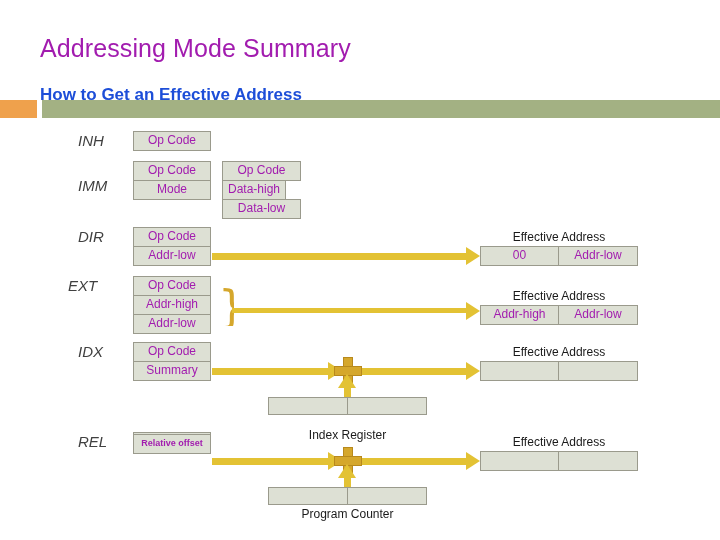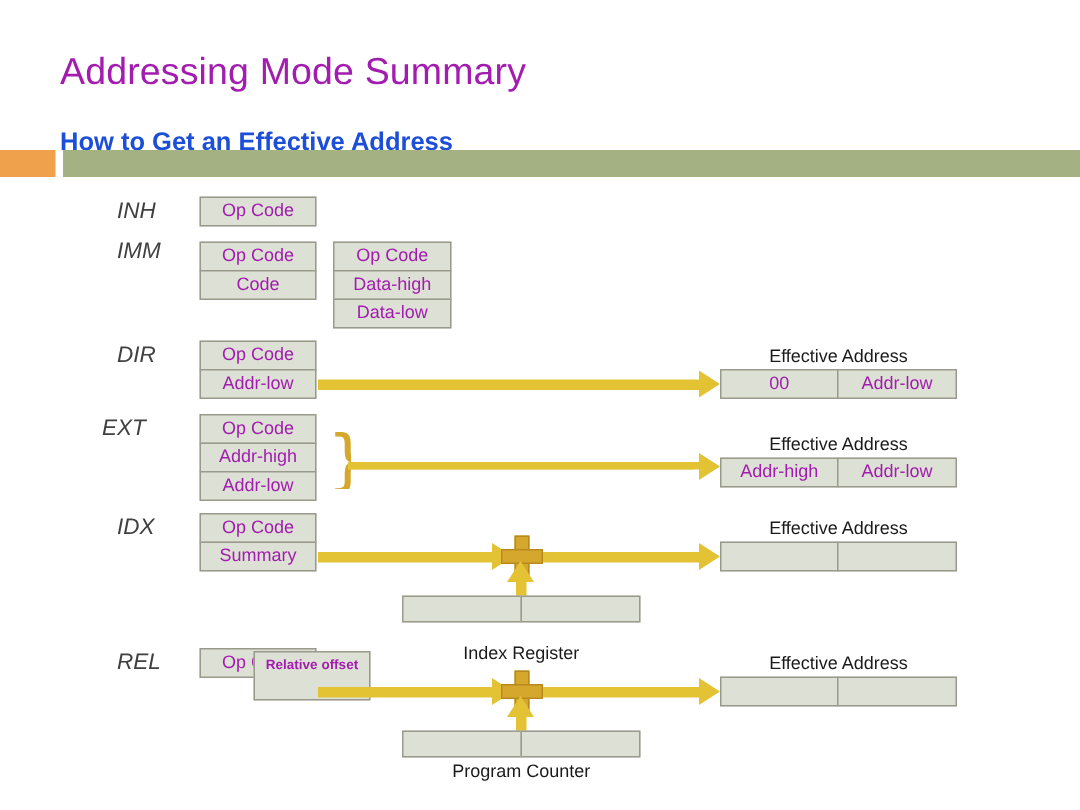--- a/index.html
+++ b/index.html
@@ -164,25 +164,25 @@
 
 <div class="slide-title">Addressing Mode Summary</div>
 <div class="slide-subtitle">How to Get an Effective Address</div>
 
 <div class="banner-green"></div>
 <div class="banner-orange"></div>
 
 <div class="mode-label" style="left:78px; top:133px;">INH</div>
 <div class="cell" style="left:133px; top:131px; width:78px; height:20px;">Op Code</div>
 
-<div class="mode-label" style="left:78px; top:160px;">IMM</div>
+<div class="mode-label" style="left:78px; top:178px;">IMM</div>
 <div class="cell" style="left:133px; top:161px; width:78px; height:20px;">Op Code</div>
-<div class="cell" style="left:133px; top:180px; width:78px; height:20px;">Code</div>
+<div class="cell" style="left:133px; top:180px; width:78px; height:20px;">Mode</div>
 <div class="cell" style="left:222px; top:161px; width:79px; height:20px;">Op Code</div>
-<div class="cell" style="left:222px; top:180px; width:79px; height:20px;">Data-high</div>
+<div class="cell" style="left:222px; top:180px; width:64px; height:20px;">Data-high</div>
 <div class="cell" style="left:222px; top:199px; width:79px; height:20px;">Data-low</div>
 
 <div class="mode-label" style="left:78px; top:229px;">DIR</div>
 <div class="cell" style="left:133px; top:227px; width:78px; height:20px;">Op Code</div>
 <div class="cell" style="left:133px; top:246px; width:78px; height:20px;">Addr-low</div>
 <div class="arrow-h" style="left:212px; top:253px; width:256px;"></div>
 <div class="arrow-head-r" style="left:466px; top:247px;"></div>
 <div class="caption" style="left:480px; top:229px; width:158px;">Effective Address</div>
 <div class="cell" style="left:480px; top:246px; width:79px; height:20px;">00</div>
 <div class="cell" style="left:558px; top:246px; width:80px; height:20px;">Addr-low</div>
@@ -211,21 +211,21 @@
 <div class="arrow-head-u" style="left:338px; top:374px;"></div>
 <div class="caption" style="left:480px; top:344px; width:158px;">Effective Address</div>
 <div class="cell empty" style="left:480px; top:361px; width:79px; height:20px;"></div>
 <div class="cell empty" style="left:558px; top:361px; width:80px; height:20px;"></div>
 <div class="cell empty" style="left:268px; top:397px; width:80px; height:18px;"></div>
 <div class="cell empty" style="left:347px; top:397px; width:80px; height:18px;"></div>
 <div class="caption" style="left:268px; top:427px; width:159px;">Index Register</div>
 
 <div class="mode-label" style="left:78px; top:434px;">REL</div>
 <div class="cell" style="left:133px; top:432px; width:78px; height:20px;">Op Code</div>
-<div class="cell small-text" style="left:133px; top:434px; width:78px; height:33px;margin-left:36px;">Relative offset</div>
+<div class="cell small-text" style="left:133px; top:434px; width:78px; height:20px;">Relative offset</div>
 <div class="arrow-h" style="left:212px; top:458px; width:120px;"></div>
 <div class="arrow-head-r" style="left:328px; top:452px;"></div>
 <div class="plus" style="left:334px; top:447px;"></div>
 <div class="arrow-h" style="left:362px; top:458px; width:106px;"></div>
 <div class="arrow-head-r" style="left:466px; top:452px;"></div>
 <div class="arrow-v" style="left:344px; top:475px; height:24px;"></div>
 <div class="arrow-head-u" style="left:338px; top:464px;"></div>
 <div class="caption" style="left:480px; top:434px; width:158px;">Effective Address</div>
 <div class="cell empty" style="left:480px; top:451px; width:79px; height:20px;"></div>
 <div class="cell empty" style="left:558px; top:451px; width:80px; height:20px;"></div>

